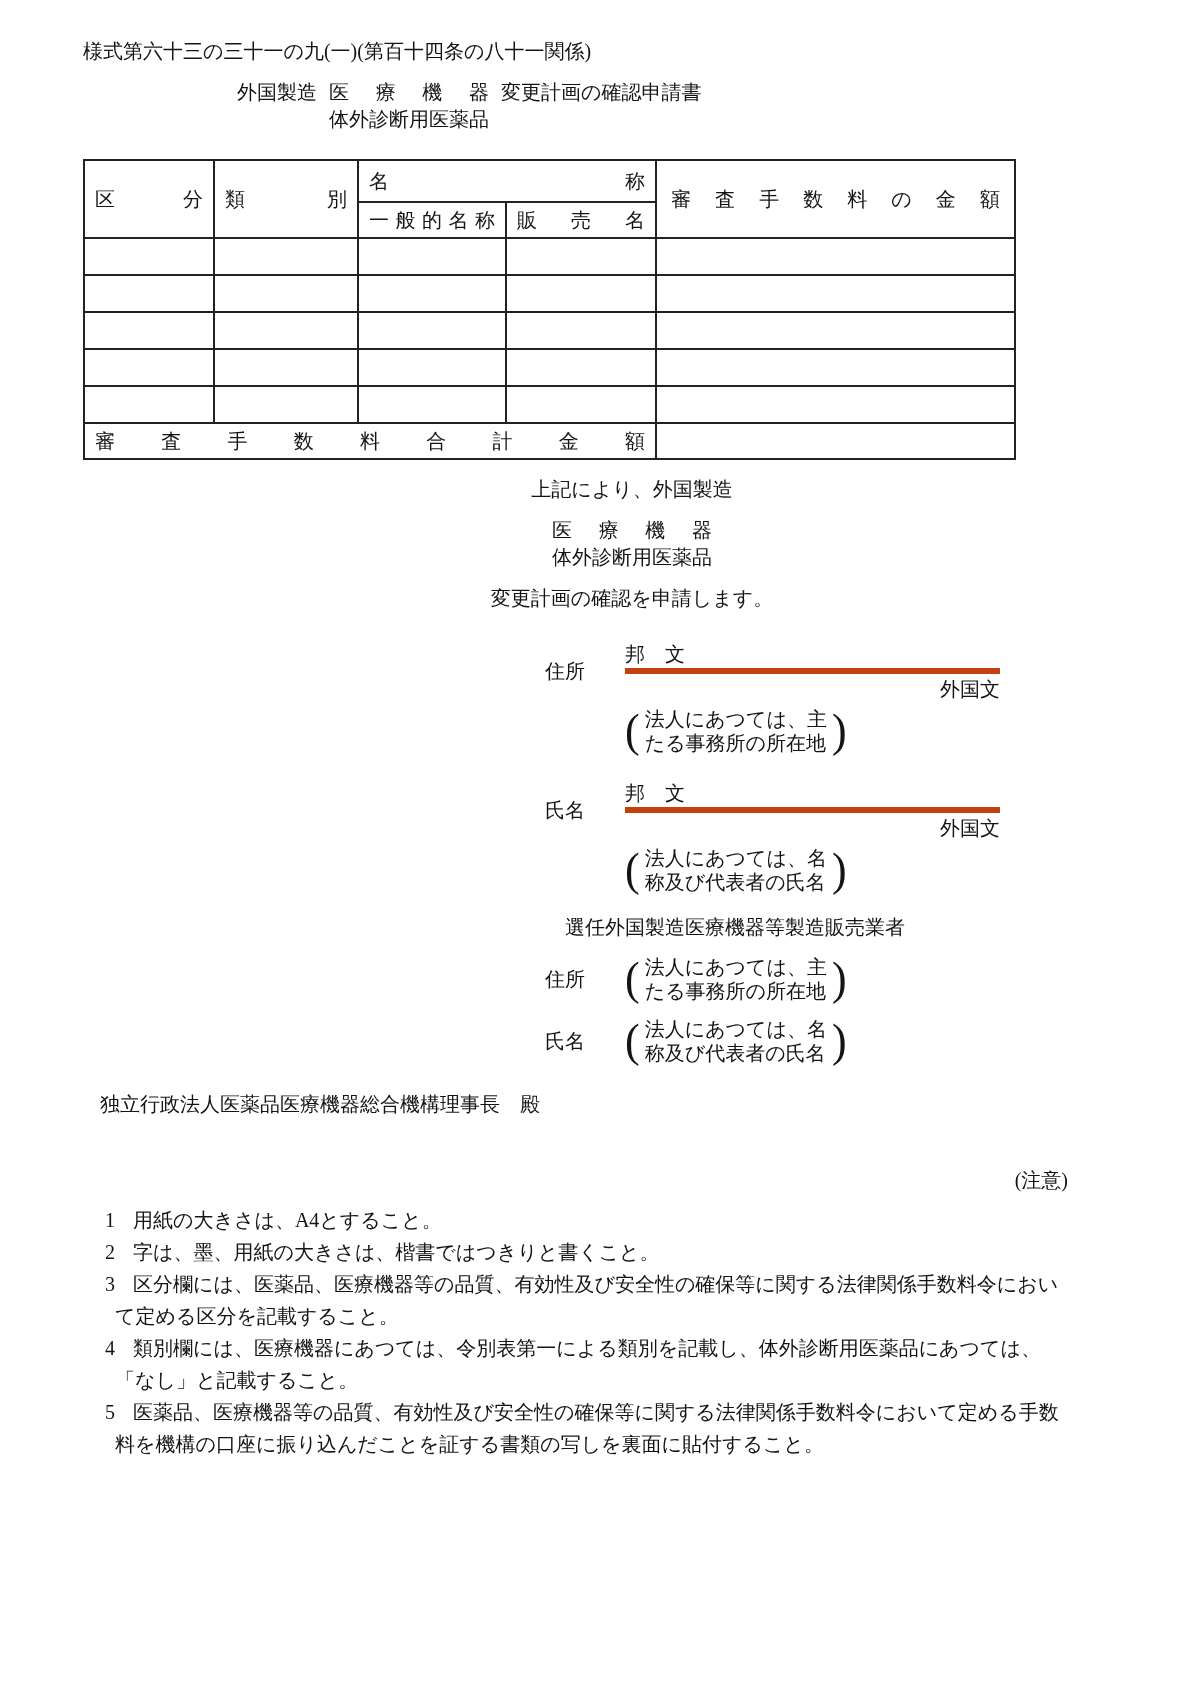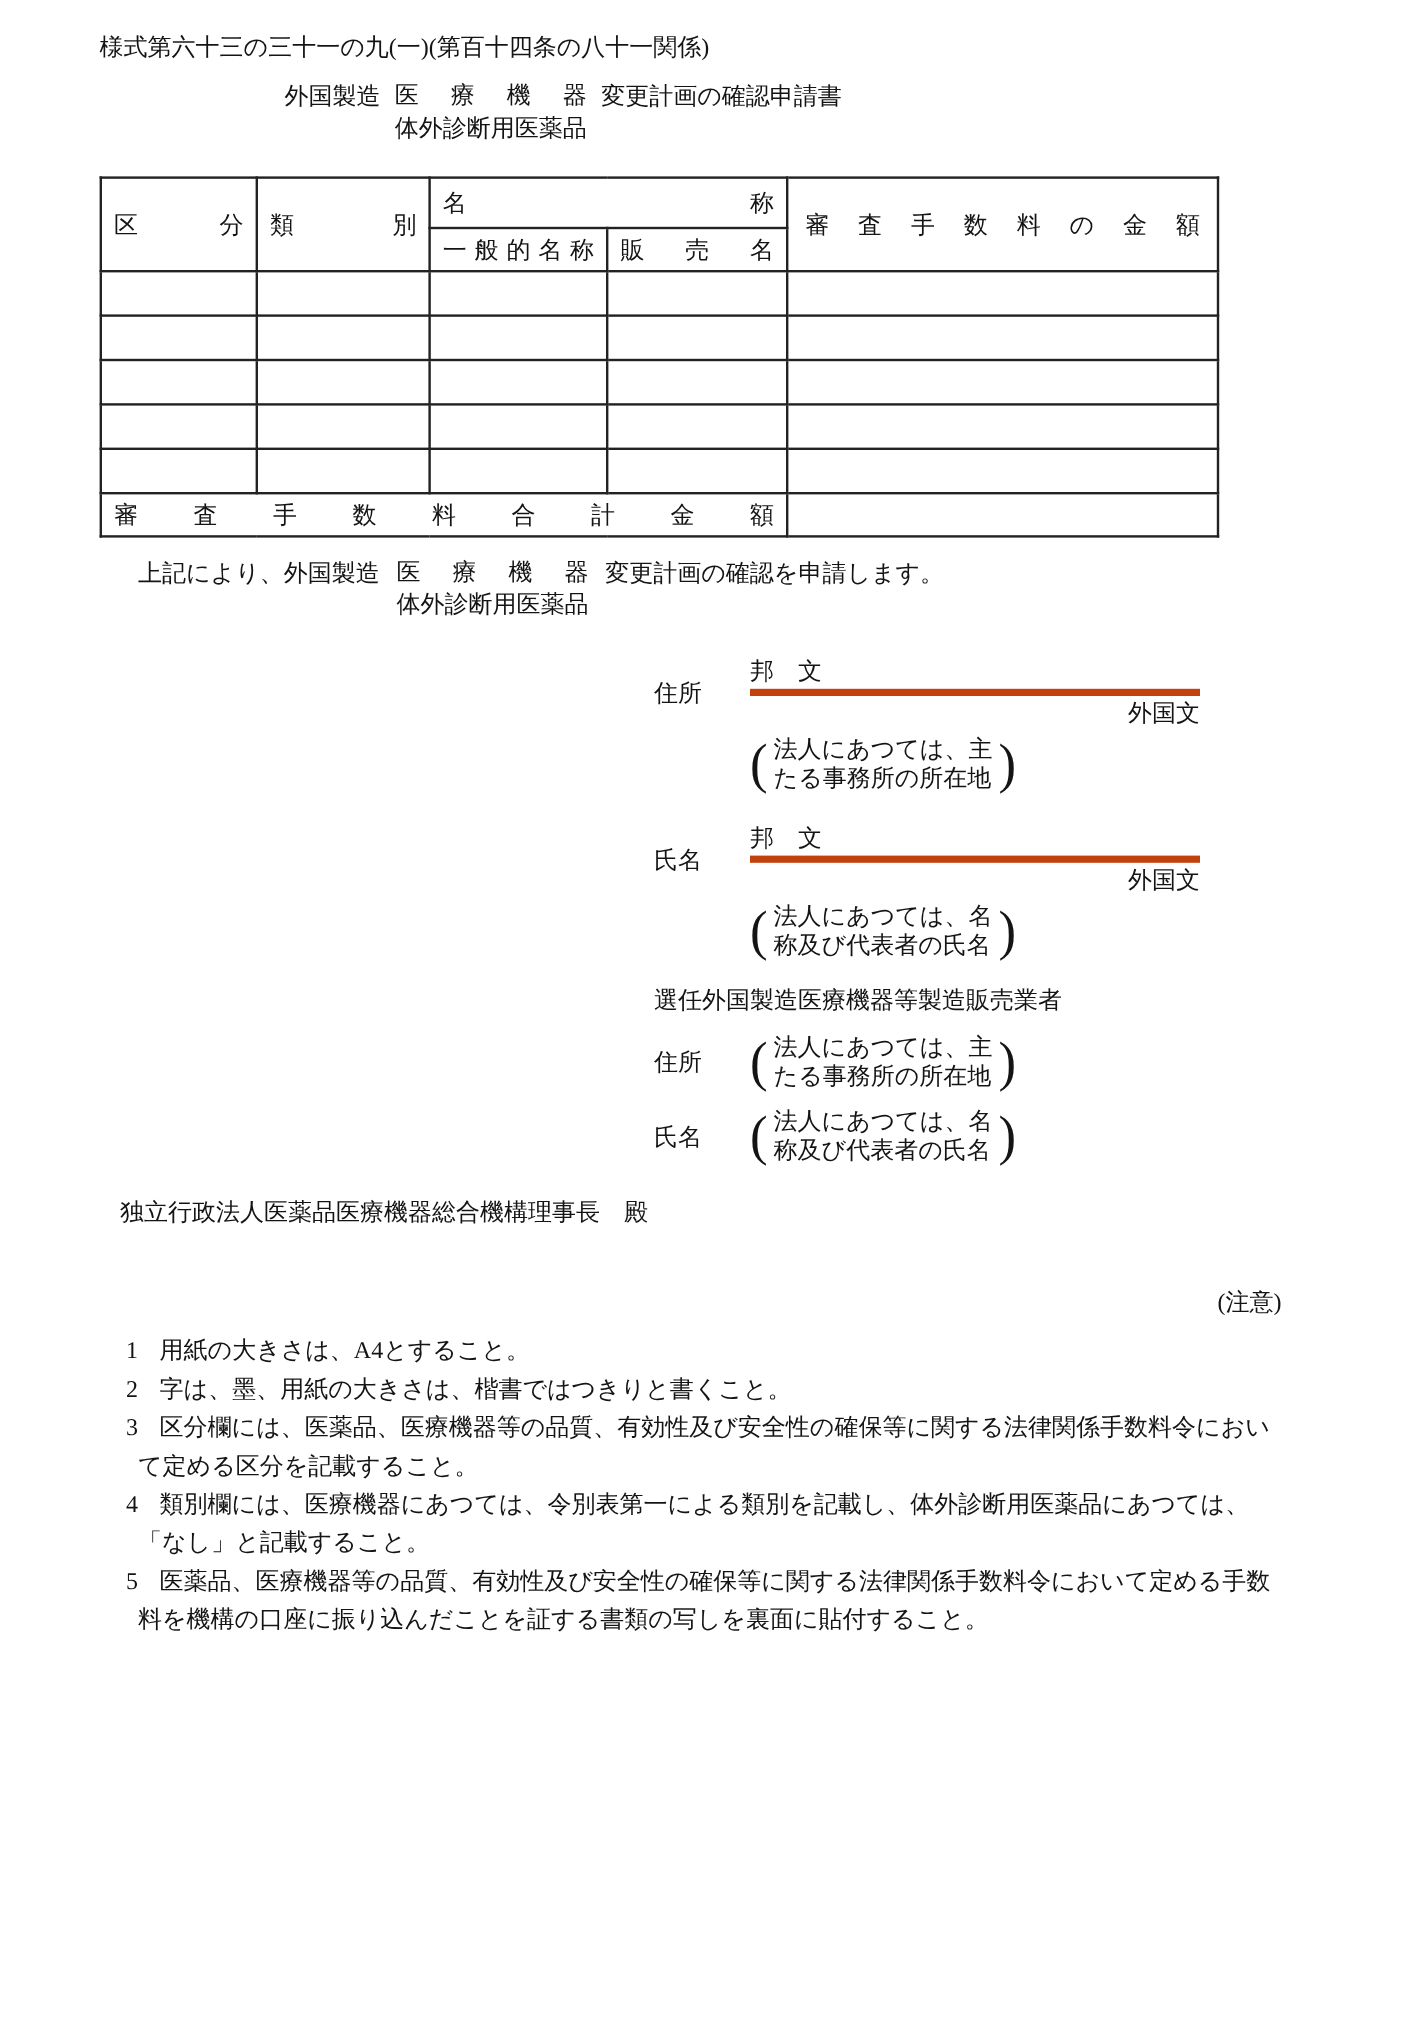--- a/index.html
+++ b/index.html
@@ -2,58 +2,58 @@
 <html lang="ja"><head>
 <meta charset="utf-8">
 <style>
   * { margin:0; padding:0; box-sizing:border-box; }
   html,body { background:#ffffff; }
   .page {
     position:relative; width:1181px; height:1695px; background:#fff;
     color:#141414; font-family:"Liberation Serif","DejaVu Serif",serif;
     font-size:20px; overflow:hidden;
   }
-  .form-number { padding-top:26px; margin-left:83px; white-space:nowrap; }
+  .form-number { padding-top:38px; margin-left:83px; white-space:nowrap; }
 
   
   .title-row { display:flex; align-items:flex-start; margin:14px 0 0 237px; gap:12px; white-space:nowrap; }
   .stack { display:inline-flex; flex-direction:column; text-align:center; line-height:27px; }
   .stack .spread { width:100%; }
   .spread { display:flex; justify-content:space-between; }
 
   
   .fee-table { border-collapse:collapse; table-layout:fixed; width:931px; margin:26px 0 0 83px; }
   .fee-table td { border:2px solid #222; vertical-align:middle; padding:0; }
   .fee-table .hcell { padding:0 10px; }
   .fee-table .hcell-wide { padding:0 14px; }
   tr.r-ht td { height:42px; }
   tr.r-hb td { height:36px; }
   tr.r-body td { height:37px; }
   tr.r-foot td { height:36px; }
 
   
-  .apply-row { display:flex; margin:16px 0 0 115px; gap:14px; white-space:nowrap; }
+  .apply-row { display:flex; align-items:center; margin:16px 0 0 83px; gap:14px; white-space:nowrap;flex-direction:column; }
   .date-row { margin:14px 0 0 205px; white-space:nowrap; }
   .date-row .dm { margin-left:75px; }
   .date-row .dd { margin-left:80px; }
 
   
   .sign-block { margin-left:545px; margin-top:30px; width:480px; }
   .app-row { display:flex; align-items:center; }
   .fill-label { width:80px; flex:none; }
   .lines { width:375px; }
   .fillline { border-bottom:6px solid #c2410c; padding-bottom:2px; line-height:24px; }
   .foreign-line { margin-top:3px; line-height:24px;text-align:right; }
   .paren-row { margin-left:80px; margin-top:6px; }
   .paren-group { display:inline-flex; align-items:center; }
   .big-paren { font-size:44px; line-height:1; font-weight:400; transform:scaleY(1.05); }
   .paren-text { line-height:24px; padding:0 5px; white-space:nowrap; }
   .gap-md { margin-top:26px; }
   .gap-sm { margin-top:14px; }
-  .agent-heading { margin-top:20px; white-space:nowrap; }
+  .agent-heading { margin-top:20px; white-space:nowrap;margin-left:20px; }
   .addressee { margin:26px 0 0 100px; white-space:nowrap; }
 
   
   .notes { margin:46px 0 0 83px; width:985px; }
   .note-heading { line-height:32px; margin-bottom:8px;text-align:right; }
   .note-item { padding-left:32px; text-indent:-10px; line-height:32px; }
   .note-num { display:inline-block; width:28px; text-indent:0; }
 </style>
 </head>
 <body>

